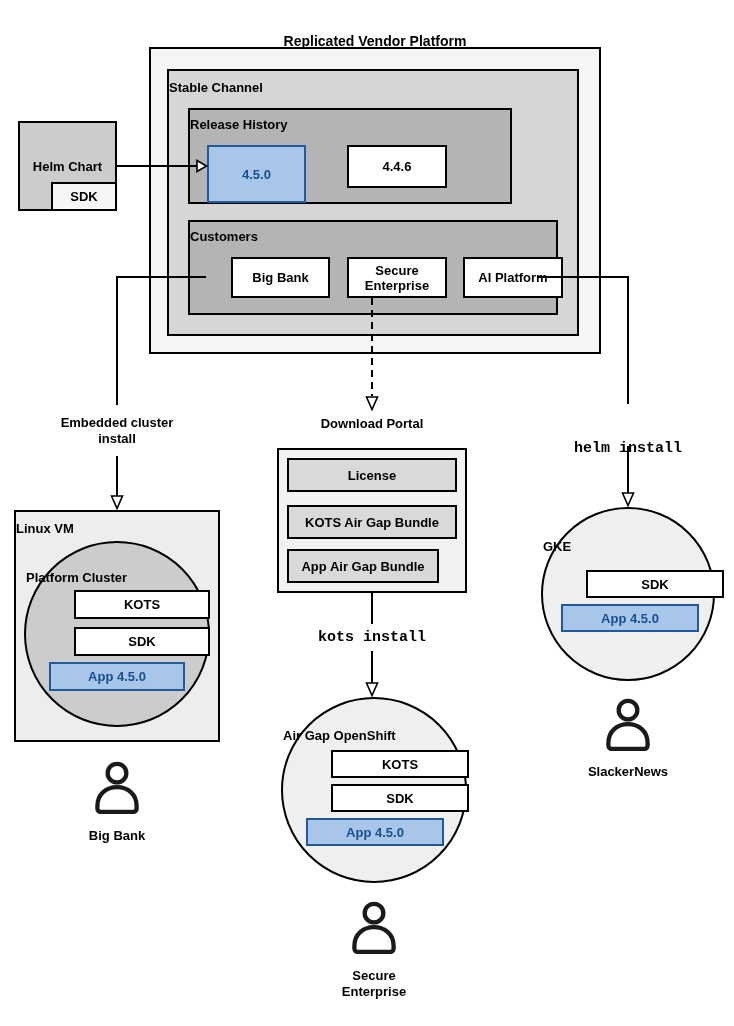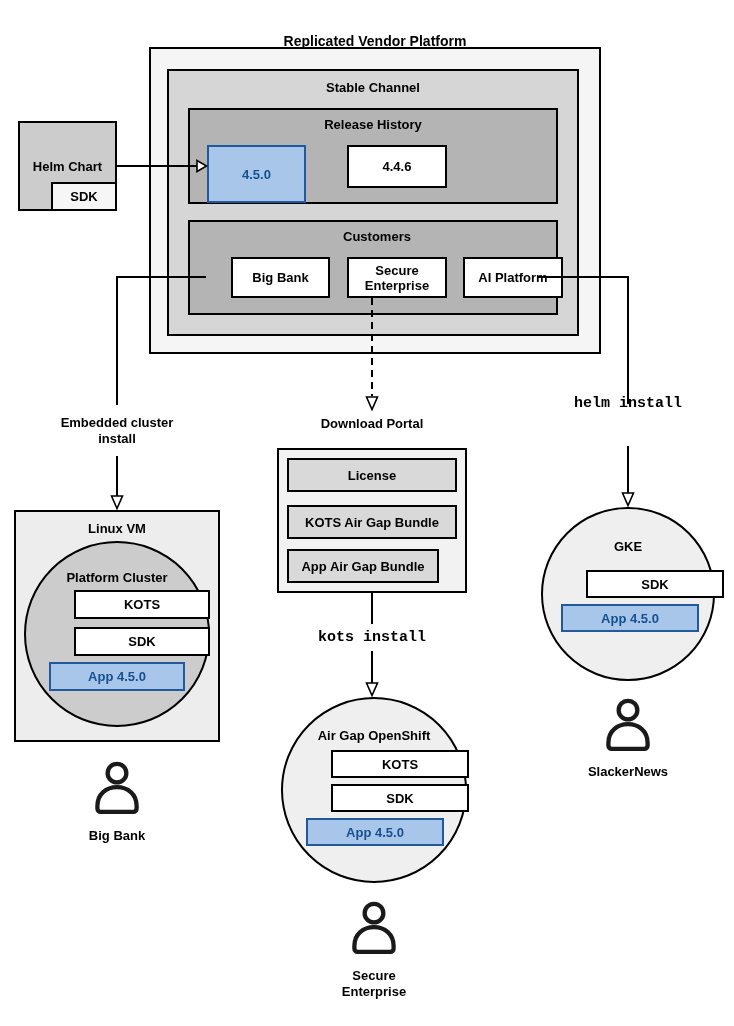--- a/index.html
+++ b/index.html
@@ -16,21 +16,21 @@
   .white { background:#fff;margin-left:25px; }
   .hl { background:var(--hl-fill,#a7c6ea); border-color:var(--hl-border,#20599c); color:var(--hl-text,#17508f); }
   .platform { background:var(--platform-fill,#f5f5f5); }
   .channel  { background:var(--channel-fill,#d6d6d6); }
   .section  { background:var(--section-fill,#b4b4b4); }
   .nodefill { background:var(--node-fill,#cccccc); }
   .vmfill   { background:var(--vm-fill,#ededed); }
   .portal   { background:var(--portal-fill,#f2f2f2); }
   .portalitem { background:var(--portal-item-fill,#d9d9d9); }
   .circfill { background:var(--circle-fill,#efefef); }
-  .toplabel { position:absolute; left:0; right:0; text-align:center; font-size:13px; }
+  .toplabel { position:absolute; left:0; right:0; text-align:left; font-size:13px; }
   .caption { position:absolute; text-align:center; font-size:13px; line-height:16px; }
   .mono { position:absolute; text-align:center; font-family:"Liberation Mono", monospace; font-weight:bold; font-size:15px; }
   svg.overlay { position:absolute; left:0; top:0; width:734px; height:1026px; pointer-events:none; }
   svg.overlay path.ln { stroke:#000; stroke-width:2; fill:none; }
   svg.overlay path.head { fill:#fff; stroke:#000; stroke-width:1.6; }
   .person { position:absolute; }
   .person path, .person circle { fill:none; stroke:#1a1a1a; stroke-width:4.6; }
 </style>
 </head>
 <body>
@@ -38,28 +38,28 @@
 <div class="canvas">
 
   <div class="caption" style="left:149px; top:16px; width:452px; font-size:14px;margin-top:17px;">Replicated Vendor Platform</div>
 
   <div class="box platform" style="left:149px; top:47px; width:452px; height:307px;"></div>
 
   <div class="box channel" style="left:167px; top:69px; width:412px; height:267px;">
     <div class="toplabel" style="top:9px;">Stable Channel</div>
   </div>
 
-  <div class="box section" style="left:188px; top:108px; width:370px; height:96px;">
+  <div class="box section" style="left:188px; top:108px; width:324px; height:96px;">
     <div class="toplabel" style="top:7px;">Release History</div>
   </div>
   <div class="box hl center fs13" style="left:207px; top:145px; width:99px; height:58px;">4.5.0</div>
   <div class="box white center fs13" style="left:322px; top:145px; width:100px; height:43px;">4.4.6</div>
 
   <div class="box section" style="left:188px; top:220px; width:370px; height:95px;">
-    <div class="toplabel" style="top:7px;margin-left:8px;">Customers</div>
+    <div class="toplabel" style="top:7px;">Customers</div>
   </div>
   <div class="box white center fs13" style="left:206px; top:257px; width:99px; height:41px;">Big Bank</div>
   <div class="box white center fs13" style="left:322px; top:257px; width:100px; height:41px; padding:0 10px;">Secure Enterprise</div>
   <div class="box white center fs13" style="left:438px; top:257px; width:100px; height:41px;">AI Platform</div>
 
   <div class="box nodefill" style="left:18px; top:121px; width:99px; height:90px;">
     <div class="center fs13" style="position:absolute; left:0; top:18px; width:95px; height:50px;">Helm Chart</div>
     <div class="box center fs13" style="right:-2px; bottom:-2px; width:66px; height:29px; background:#f6f6f6;">SDK</div>
   </div>
 
@@ -97,21 +97,21 @@
     <div class="box white center fs13" style="left:23px; top:85px; width:138px; height:28px;">SDK</div>
     <div class="box hl center fs13" style="left:23px; top:119px; width:138px; height:28px;">App 4.5.0</div>
   </div>
 
   <svg class="person" style="left:346px; top:900px;" width="56" height="58" viewBox="0 0 60 62">
     <circle cx="30" cy="14" r="10"></circle>
     <path d="M9 52 L9 49 C9 36.5 18.5 29 30 29 C41.5 29 51 36.5 51 49 L51 52 C51 54 49.5 55.5 47.5 55.5 L12.5 55.5 C10.5 55.5 9 54 9 52 Z" stroke-linejoin="round"></path>
   </svg>
   <div class="caption" style="left:329px; top:968px; width:90px;">Secure Enterprise</div>
 
-  <div class="mono" style="left:553px; top:395px; width:150px;">helm install</div>
+  <div class="mono" style="left:553px; top:440px; width:150px;">helm install</div>
 
   <div class="box circle circfill" style="left:541px; top:507px; width:174px; height:174px;">
     <div class="toplabel" style="top:30px;">GKE</div>
     <div class="box white center fs13" style="left:18px; top:61px; width:138px; height:28px;">SDK</div>
     <div class="box hl center fs13" style="left:18px; top:95px; width:138px; height:28px;">App 4.5.0</div>
   </div>
 
   <svg class="person" style="left:600px; top:697px;" width="56" height="58" viewBox="0 0 60 62">
     <circle cx="30" cy="14" r="10"></circle>
     <path d="M9 52 L9 49 C9 36.5 18.5 29 30 29 C41.5 29 51 36.5 51 49 L51 52 C51 54 49.5 55.5 47.5 55.5 L12.5 55.5 C10.5 55.5 9 54 9 52 Z" stroke-linejoin="round"></path>

